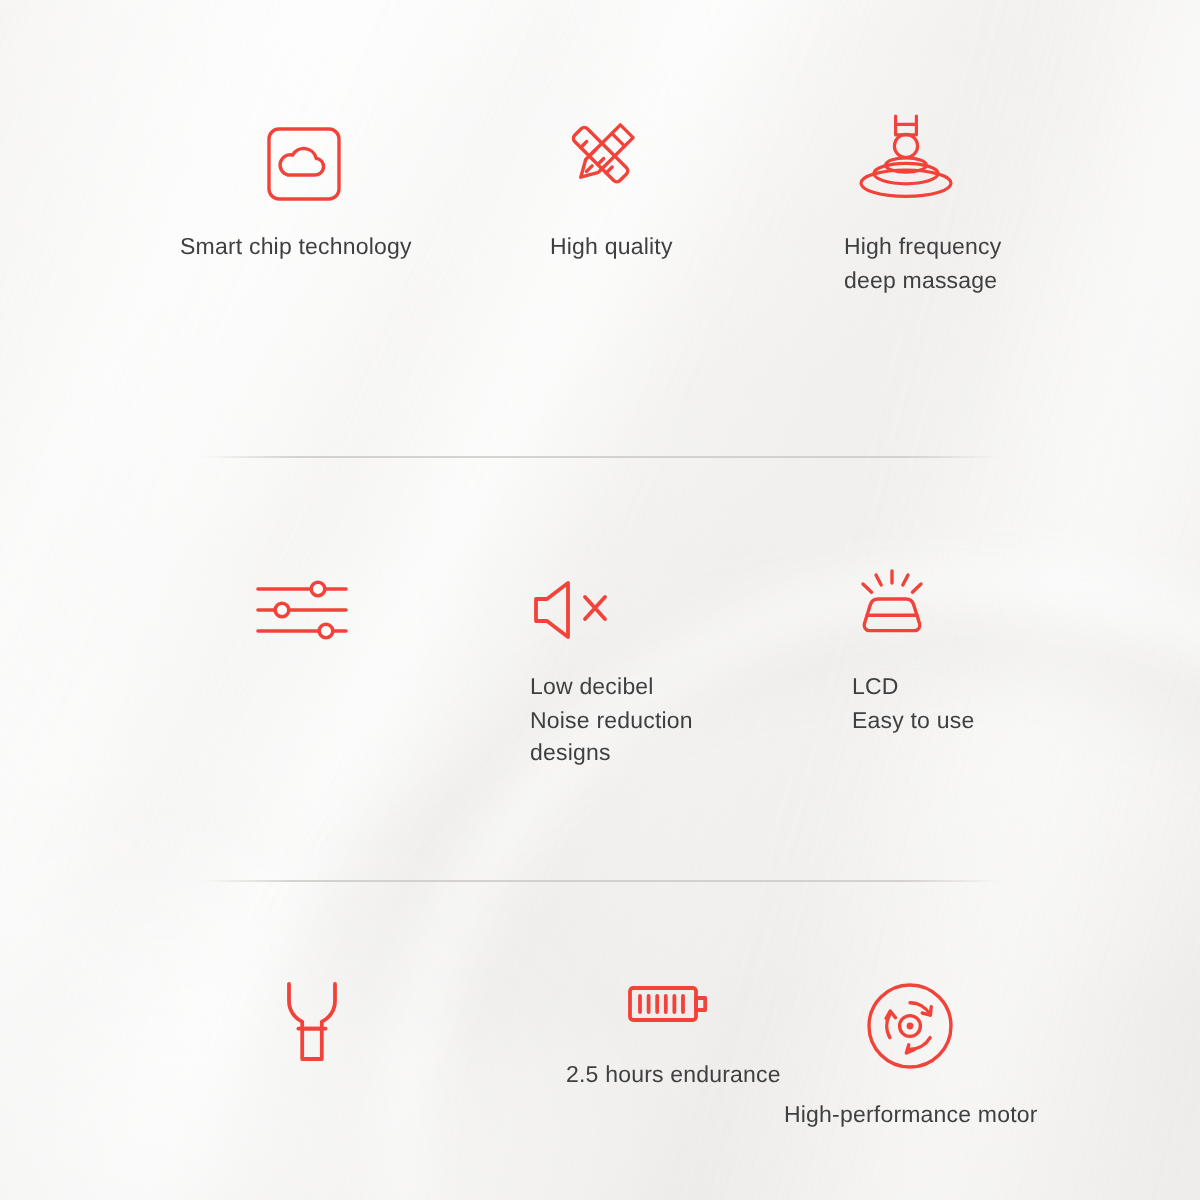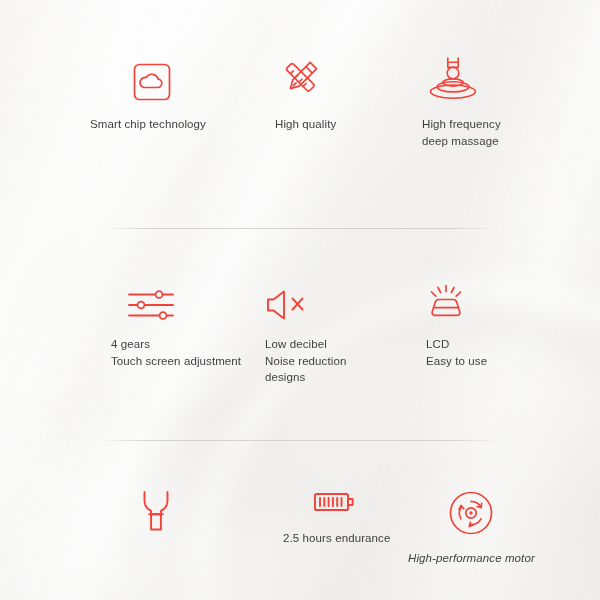--- a/index.html
+++ b/index.html
@@ -159,21 +159,21 @@
 
   
   #f4 { left: 111px; top: 264px; }
   #f5 { left: 265px; top: 264px; }
   #f6 { left: 426px; top: 264px; }
   #f4 .icon-wrap { padding-left: 16px; }
 
   
   #f7 { left: 122px; top: 478px; }
   #f8 { left: 247px; top: 458px; margin-left: 36px; }
-  #f9 { left: 408px; top: 478px; font-style: italic; }
+  #f9 { left: 392px; top: 478px; }
   #f7 .icon-wrap { padding-left: 14px; }
   #f8 .icon-wrap { padding-left: 30px; }
   #f9 .icon-wrap { padding-left: 40px; }
 
   .divider {
     position: absolute;
     left: 100px;
     width: 400px;
     height: 1px;
     background: linear-gradient(to right,
@@ -252,22 +252,20 @@
 
     <div class="feature" id="f4">
       <div class="icon-wrap">
         <svg width="48" height="34" viewBox="0 0 48 34" fill="none" stroke="#f2433a" stroke-width="1.8" stroke-linecap="round">
           <path d="M2 6.5h44M2 17h44M2 27.5h44"></path>
           <circle cx="32" cy="6.5" r="3.4" fill="#ffffff"></circle>
           <circle cx="14" cy="17" r="3.4" fill="#ffffff"></circle>
           <circle cx="36" cy="27.5" r="3.4" fill="#ffffff"></circle>
         </svg>
       </div>
-      <div class="f-label">4 gears
-Touch screen adjustment</div>
     </div>
 
     <div class="feature" id="f6">
       <div class="icon-wrap">
         <svg width="40" height="38" viewBox="0 0 40 38" fill="none" stroke="#f2433a" stroke-width="1.7" stroke-linecap="round" stroke-linejoin="round">
 
           <path d="M20 1.5v6M12 3.5l2.6 5M28 3.5l-2.6 5M5.5 8l4.3 4.1M34.5 8l-4.3 4.1"></path>
 
           <path d="M13 15.5h14a4 4 0 0 1 3.8 2.8l3 9.6a2.6 2.6 0 0 1-2.5 3.4H8.7a2.6 2.6 0 0 1-2.5-3.4l3-9.6A4 4 0 0 1 13 15.5z"></path>
           <path d="M7.6 23.6h24.8"></path>

